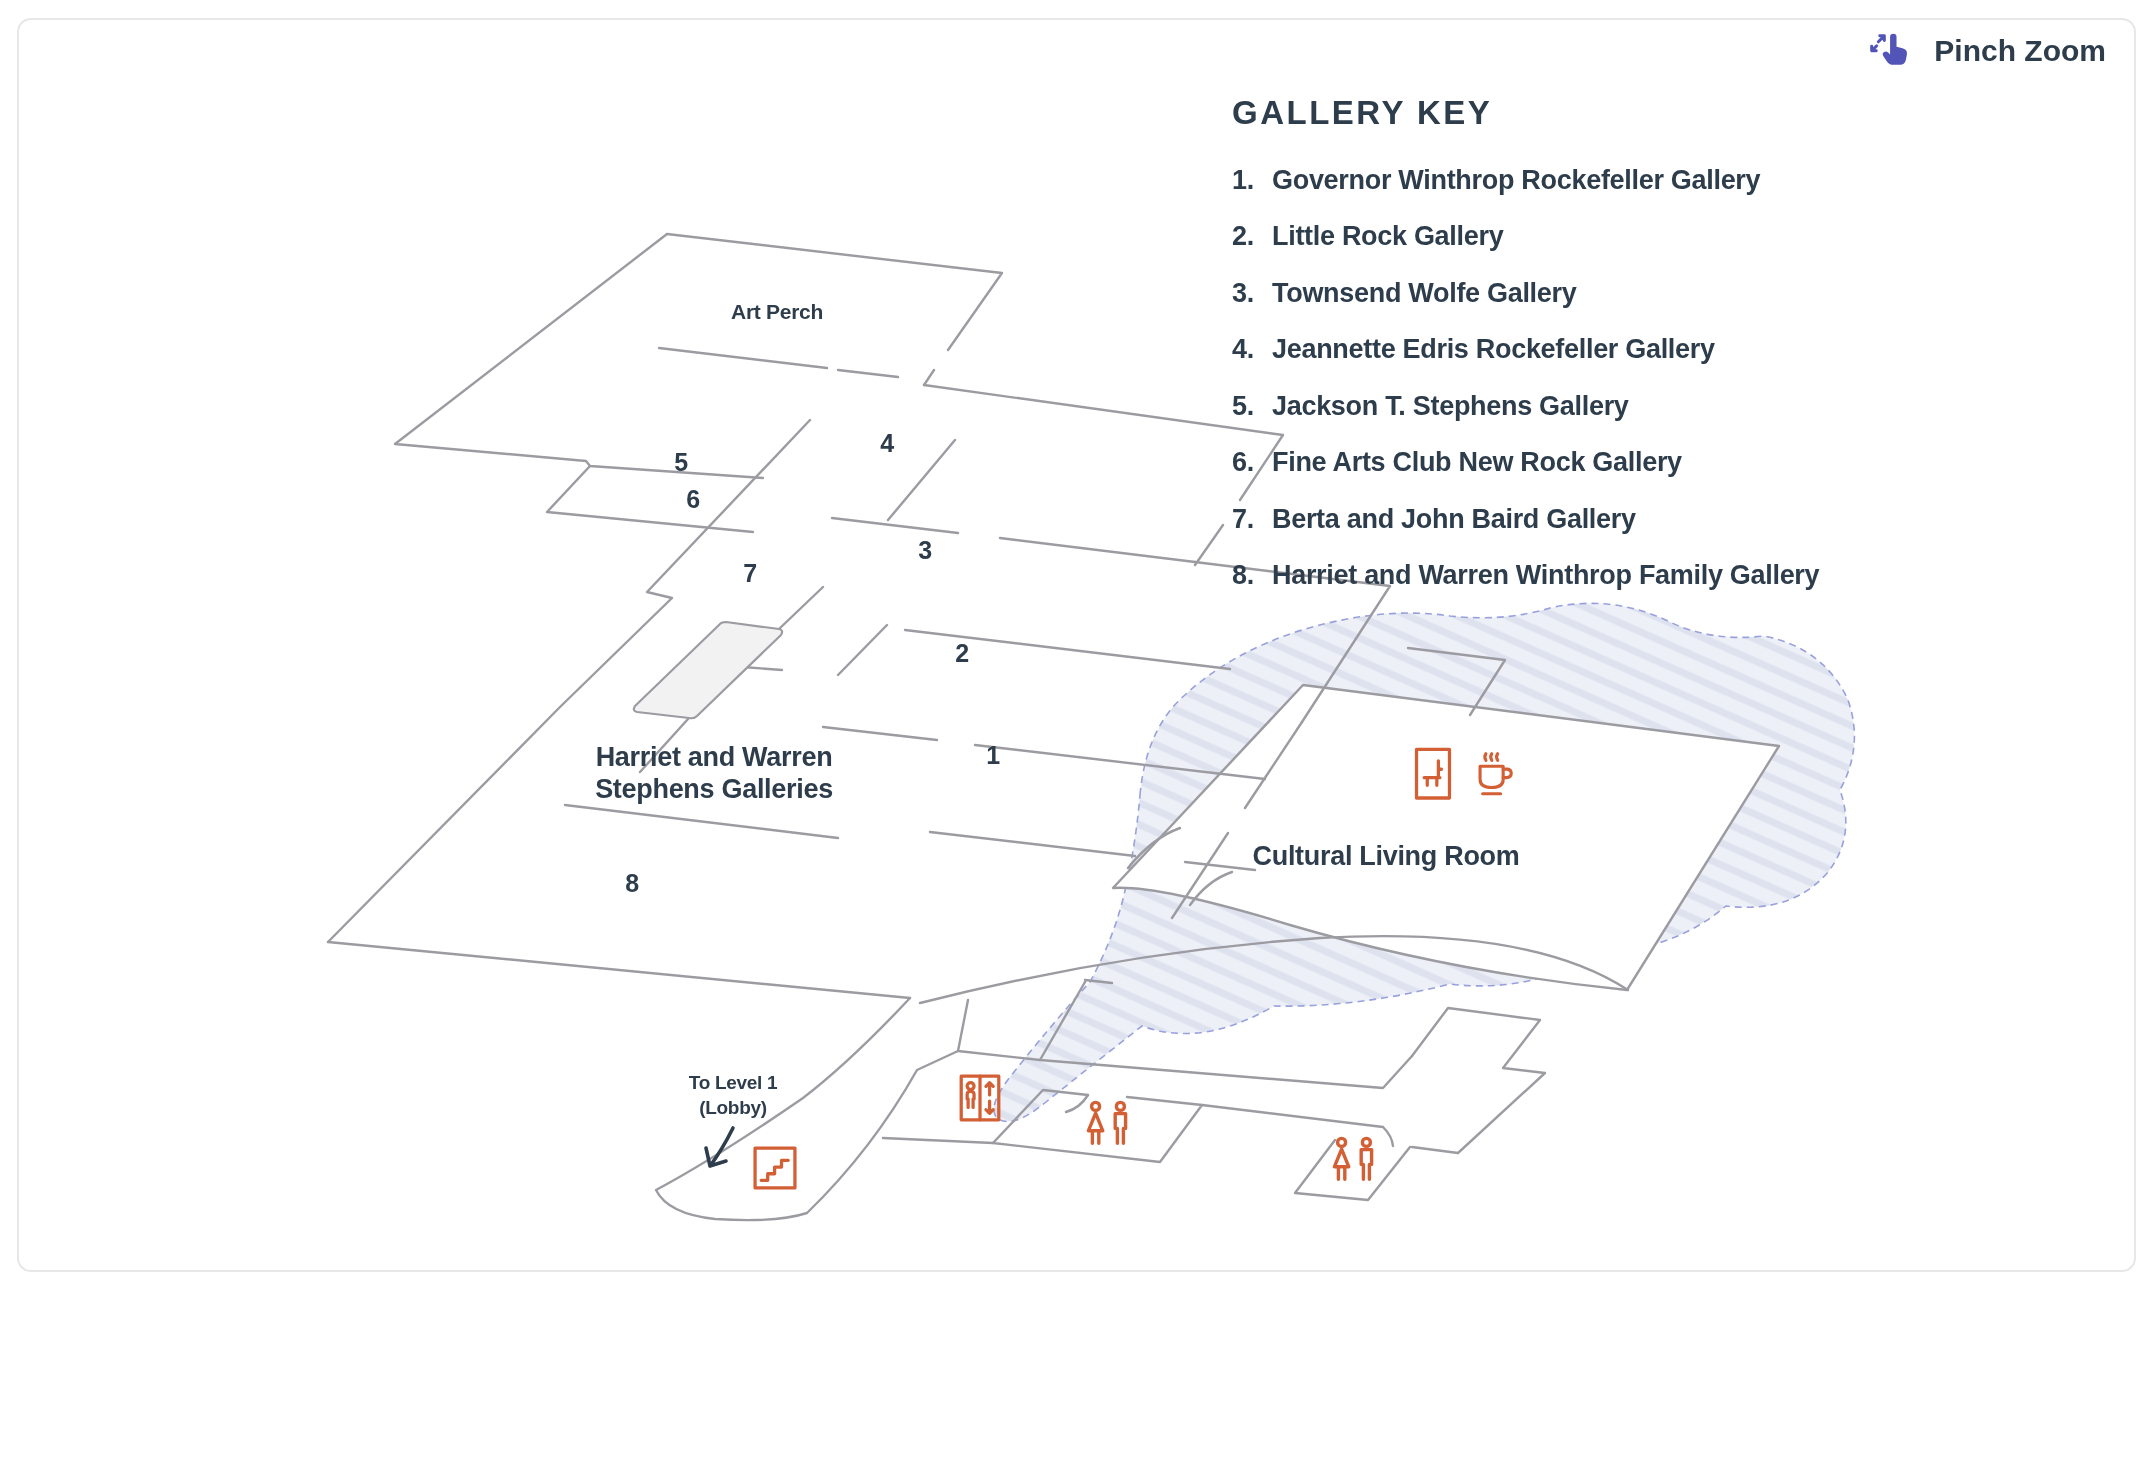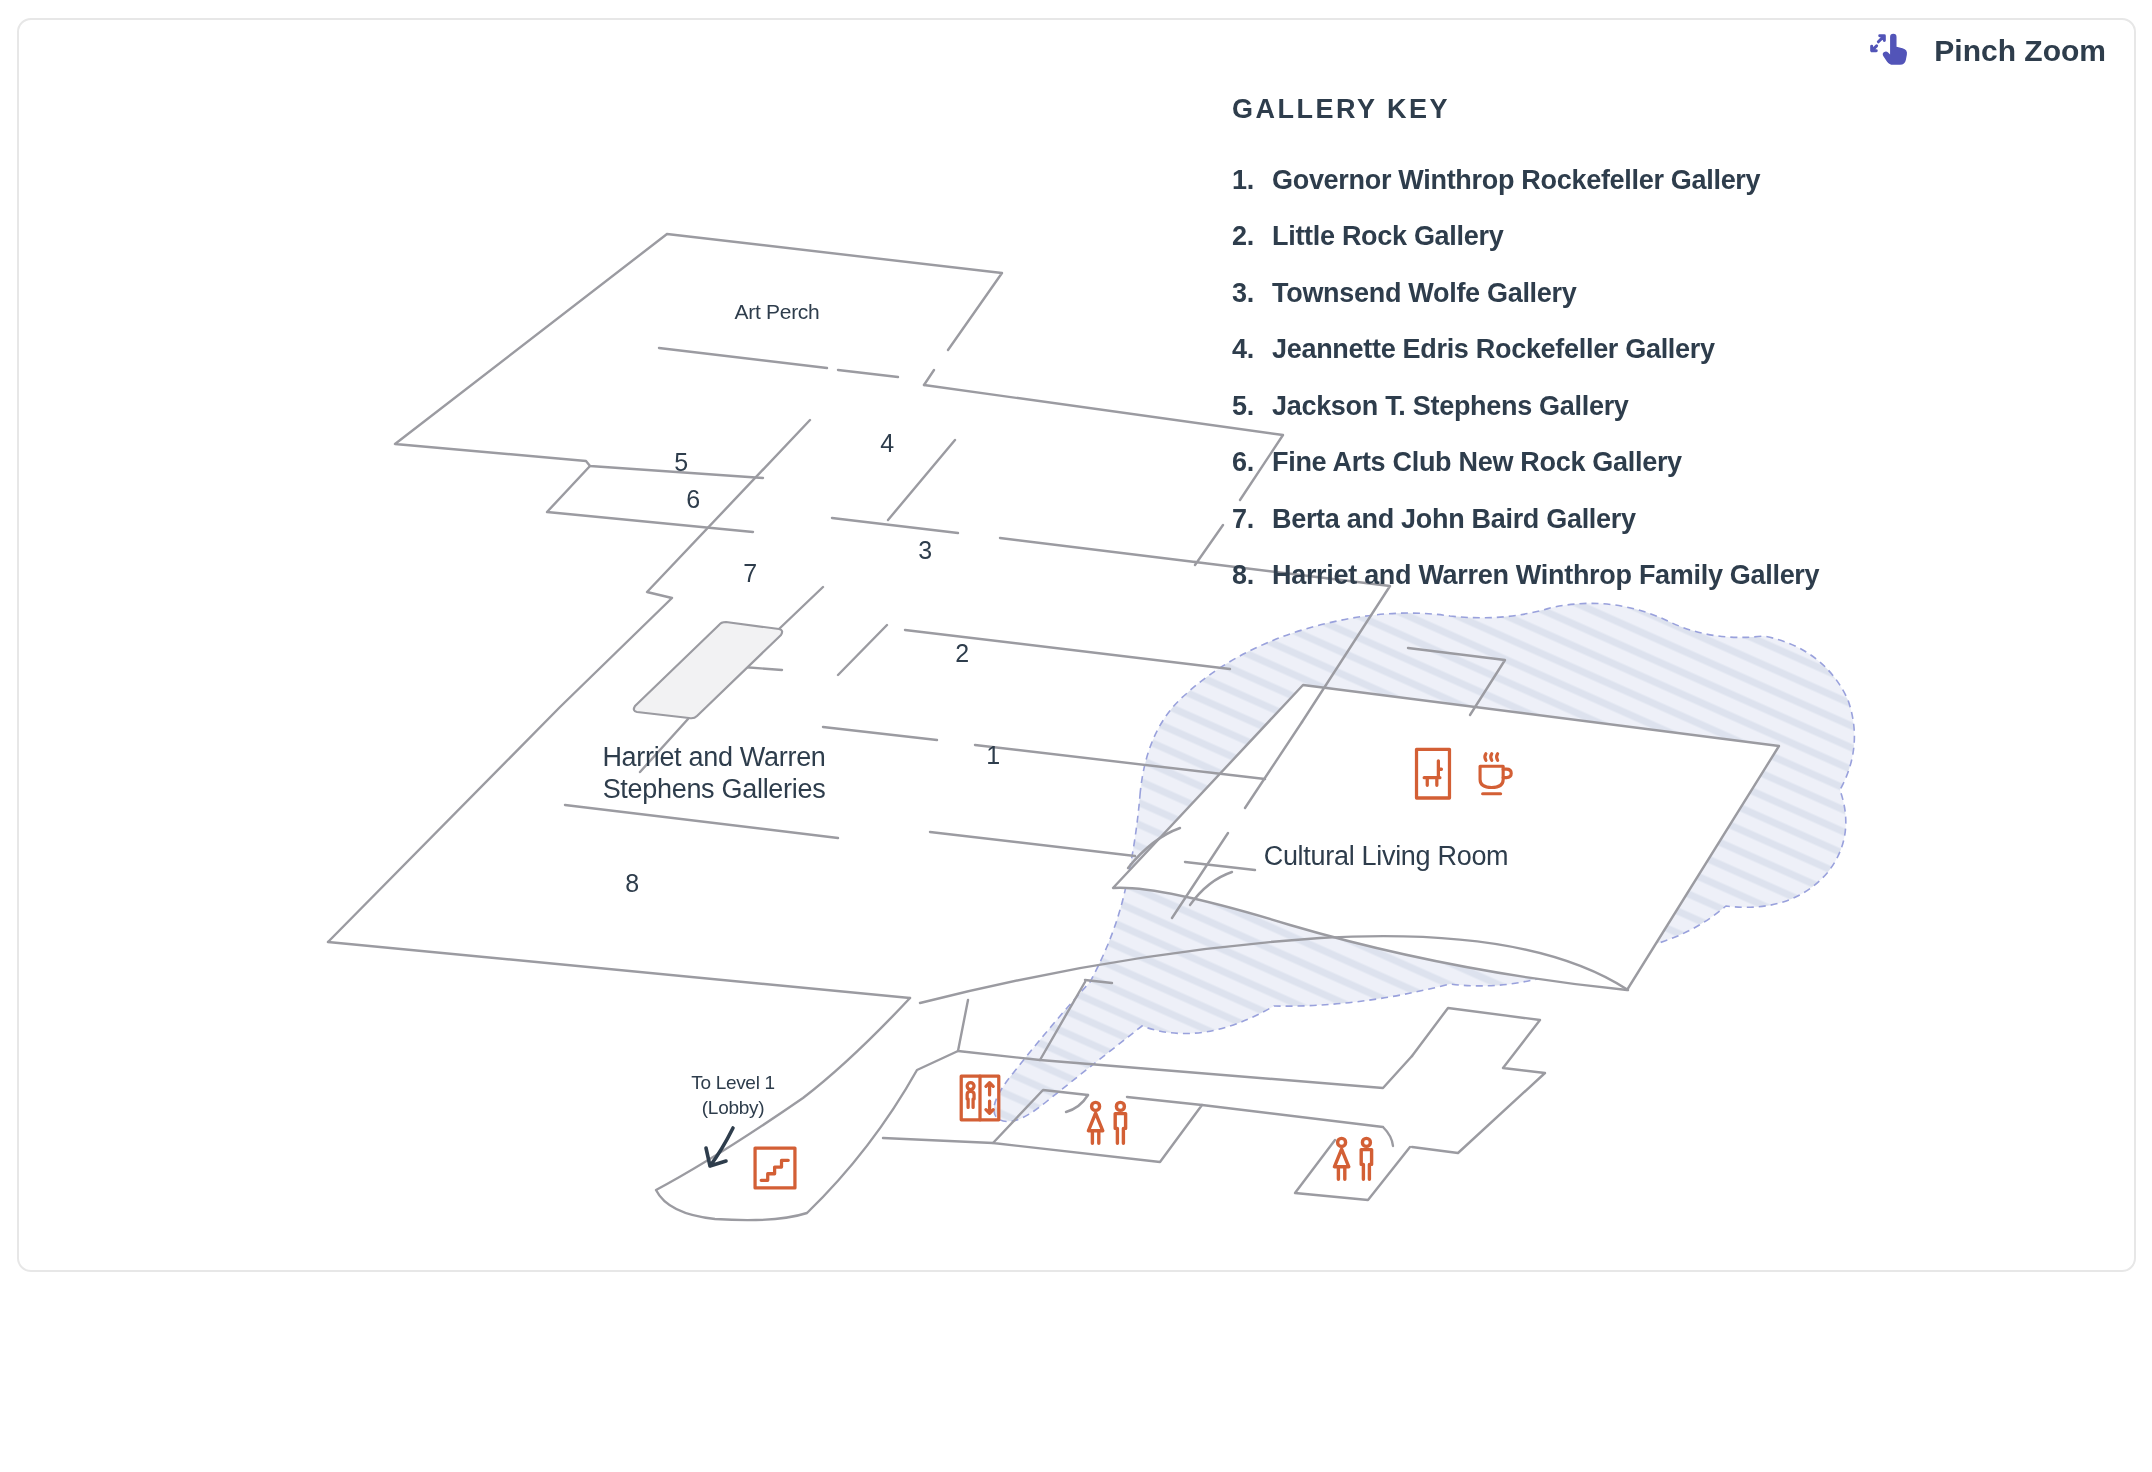--- a/index.html
+++ b/index.html
@@ -2,36 +2,36 @@
 <html><head>
 <meta charset="utf-8">
 <style>
   html,body{margin:0;padding:0;background:#ffffff;}
   body{width:2152px;height:1472px;position:relative;overflow:hidden;
        font-family:"Liberation Sans",sans-serif;color:#2e3d4c;}
   .map-card{position:absolute;left:17px;top:18px;width:2119px;height:1254px;
             border:2px solid #e7e7e7;border-radius:14px;background:#ffffff;box-sizing:border-box;}
   svg.floor{position:absolute;left:0;top:0;width:2152px;height:1472px;pointer-events:none;}
   .lbl{position:absolute;transform:translate(-50%,-50%);white-space:nowrap;
-       font-weight:400;color:#2e3d4c;letter-spacing:-0.3px;}
+       font-weight:700;color:#2e3d4c;letter-spacing:-0.3px;}
   .lbl.num{font-size:25px;}
   .lbl.small{font-size:19px;}
   .lbl.room-title{font-size:27px;}
   .lbl.perch{font-size:21px;}
   .pos-art-perch{left:777px;top:312px;}
   .pos-n5{left:681px;top:462px;} .pos-n4{left:887px;top:443px;}
   .pos-n6{left:693px;top:499px;} .pos-n3{left:925px;top:550px;}
   .pos-n7{left:750px;top:573px;} .pos-n2{left:962px;top:653px;}
   .pos-n1{left:993px;top:755px;} .pos-n8{left:632px;top:883px;}
   .pos-hw1{left:714px;top:757px;} .pos-hw2{left:714px;top:789px;}
   .pos-clr{left:1386px;top:856px;}
   .pos-tl1{left:733px;top:1083px;} .pos-tl2{left:733px;top:1108px;}
   .map-icon{position:absolute;}
   .key{position:absolute;left:1232px;top:94px;}
-  .key-title{font-size:27px;font-weight:700;letter-spacing:2.5px;color:#2e3d4c;}
+  .key-title{font-size:33px;font-weight:700;letter-spacing:2.5px;color:#2e3d4c;}
   .key-list{position:absolute;left:1232px;top:152px;}
   .key-item{display:flex;align-items:center;height:56.5px;font-size:27px;font-weight:700;
             color:#2e3d4c;letter-spacing:-0.3px;}
   .key-item .kn{width:40px;}
   .pinch{position:absolute;top:30px;right:46px;display:flex;align-items:center;gap:20px;}
   .pinch-label{font-size:30px;font-weight:700;color:#2e3d4c;}
   .legend{position:absolute;left:0;top:1330px;width:2152px;height:142px;}
   .oi{stroke:#d35f35;fill:none;stroke-width:1.7;stroke-linecap:round;stroke-linejoin:round;}
   .hidden-defs{position:absolute;width:0;height:0;overflow:hidden;}
 </style>

